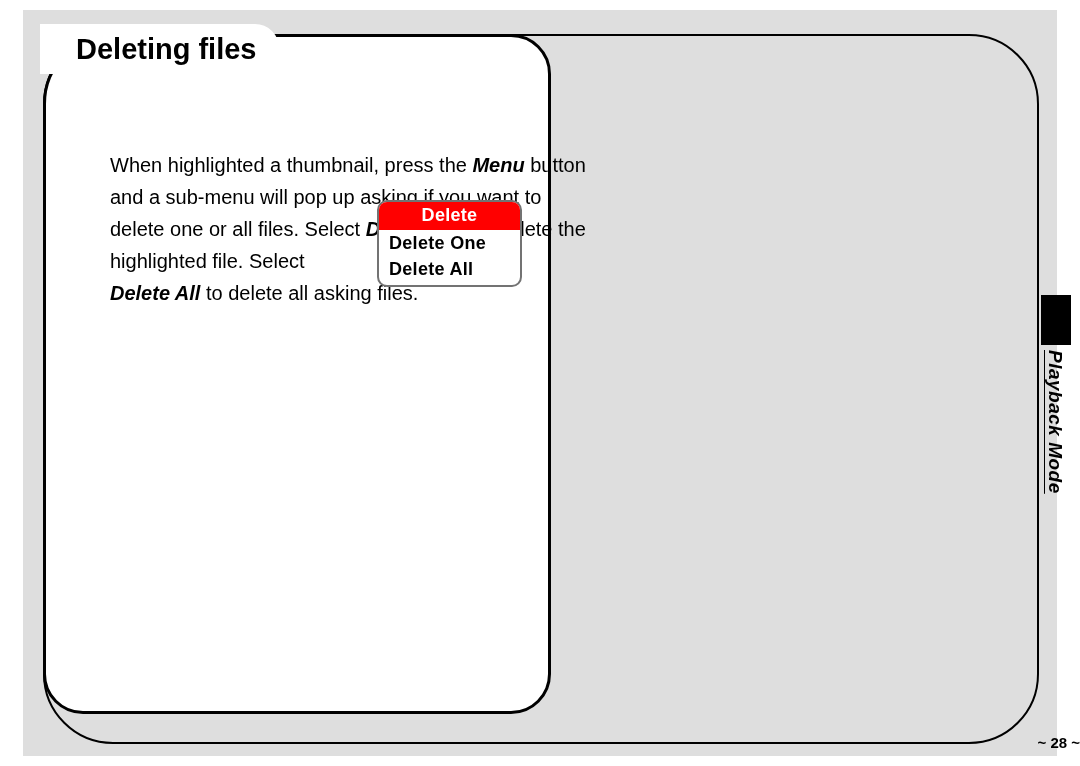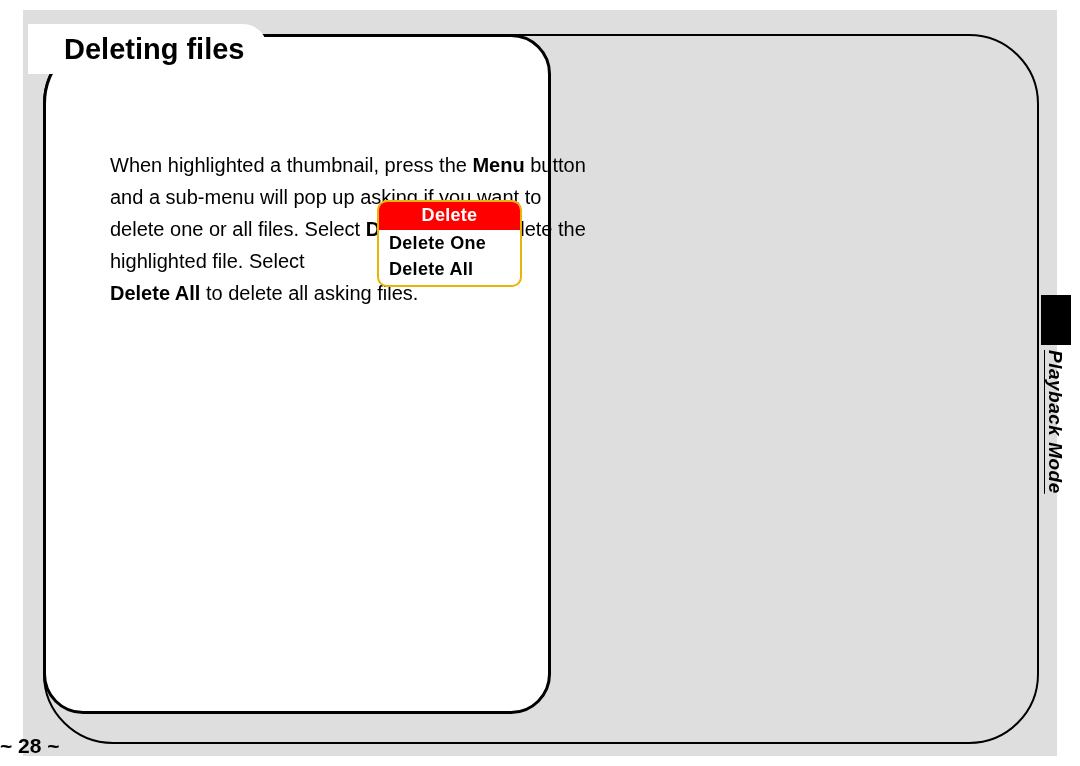--- a/index.html
+++ b/index.html
@@ -39,21 +39,21 @@
     background: #ffffff;
     border: 3px solid #000;
     border-top-left-radius: 70px;
     border-top-right-radius: 40px;
     border-bottom-left-radius: 40px;
     border-bottom-right-radius: 40px;
   }
 
   .title-tab {
     position: absolute;
-    left: 28px;
+    left: 40px;
     top: 24px;
     height: 50px;
     padding: 0 22px 0 36px;
     background: #ffffff;
     border-top-right-radius: 24px;
     display: flex;
     align-items: center;
     z-index: 5;
   }
 
@@ -66,29 +66,29 @@
 
   .body-text {
     position: absolute;
     left: 64px;
     top: 112px;
     width: 478px;
     font-size: 20px;
     line-height: 32px;
     color: #000;
   }
-  .body-text .b { font-weight: 700; }
+  .body-text .b { font-weight: 700; font-style: italic; }
 
   .menu-popup {
     position: absolute;
     left: 377px;
     top: 200px;
     width: 145px;
     background: #ffffff;
-    border: 2px solid #eab308;
+    border: 2px solid #737373;
     border-radius: 10px;
     overflow: hidden;
   }
   .menu-popup .hdr {
     background: #ff0000;
     color: #ffffff;
     font-weight: 700;
     font-size: 18px;
     text-align: center;
     padding: 3px 0 4px 0;
@@ -129,22 +129,22 @@
     color: #000;
     text-decoration: underline;
     letter-spacing: 0.5px;
   }
 
   .page-num {
     position: absolute;
     left: 0;
     top: 734px;
     width: 1080px;
-    text-align: left;
-    font-size: 21px;
+    text-align: right;
+    font-size: 15px;
     font-weight: 700;
     color: #000;
   }
 </style>
 </head>
 <body>
 
 <div class="page-bg"></div>
 
 <div class="page-outline"></div>

